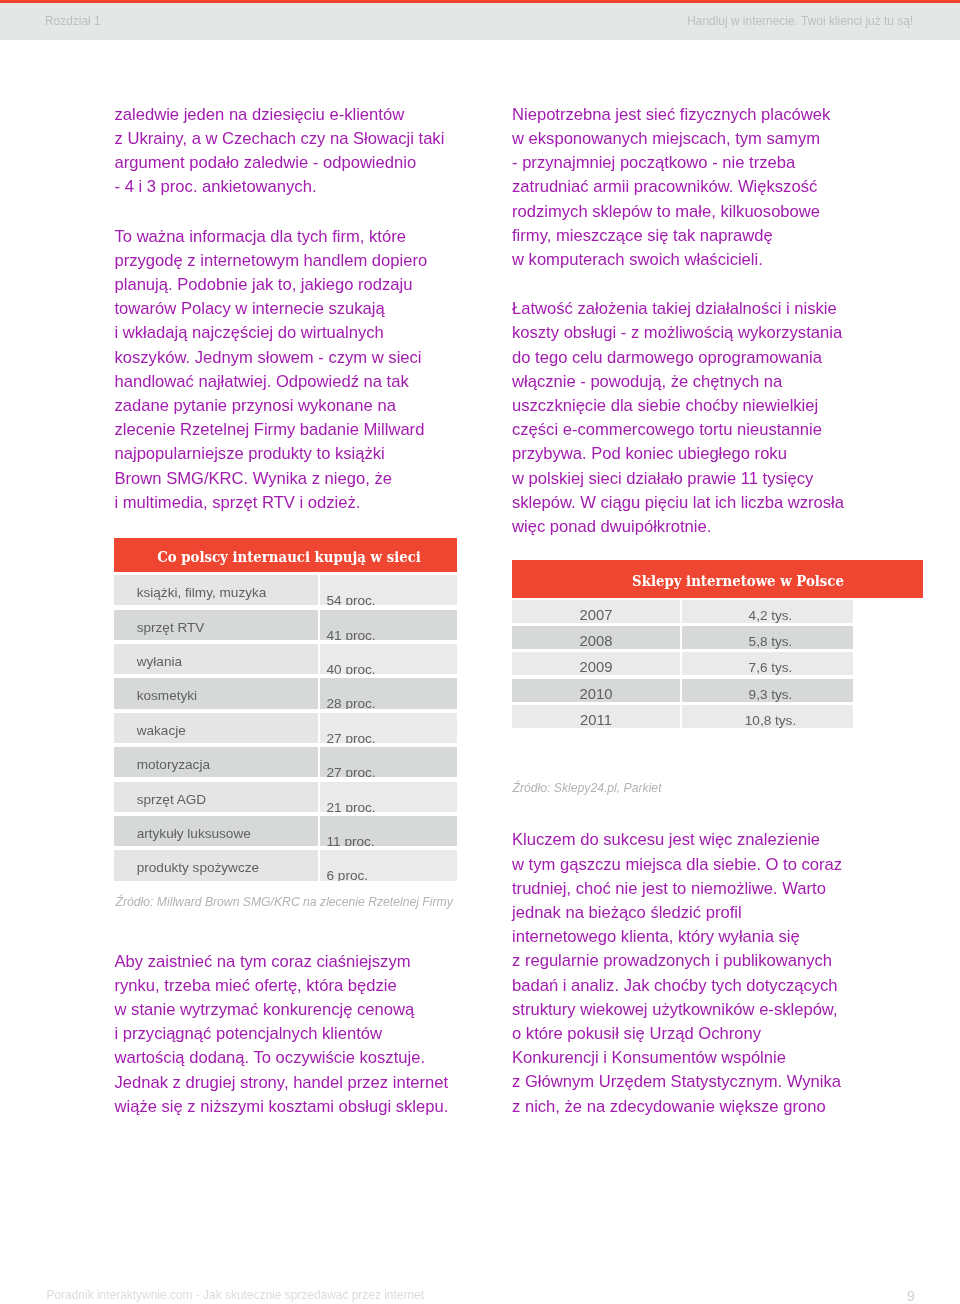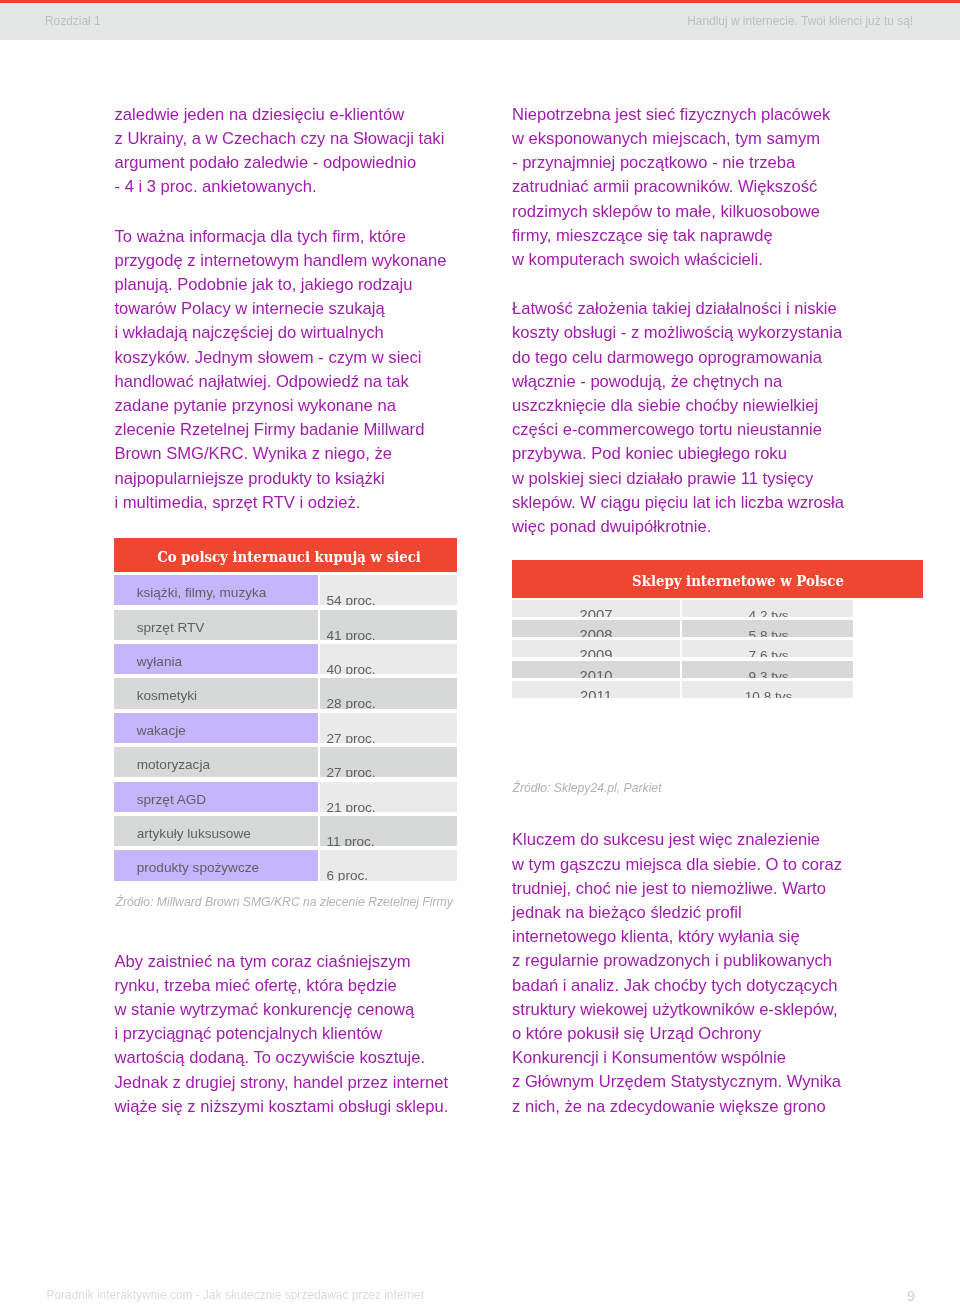--- a/index.html
+++ b/index.html
@@ -67,31 +67,31 @@
   .tbl .src{
     position:absolute; left:0; white-space:nowrap;
     font-style:italic; color:#b2b3b4;
     font-size:12.2px; line-height:14px;
   }
 
   
   #tbl-left{ left:114px; top:538px; width:396px; }
   #tbl-left .thead{ width:343px; height:34.1px; line-height:37.2px; margin-bottom:3.1px; padding-left:7px; box-sizing:border-box; }
   #tbl-left .trow{ width:343px; height:30.3px; margin-bottom:4.1px; }
-  #tbl-left .c1{ left:0; width:204px; background:#c4b5fd; }
+  #tbl-left .c1{ left:0; width:204px; background:#e5e5e5; }
   #tbl-left .c2{ left:206px; width:137px; background:#eaeaea; }
   #tbl-left .trow.alt .c1, #tbl-left .trow.alt .c2{ background:#d7d8d8; }
   #tbl-left .c1 span{ left:22.7px; right:auto; line-height:36.4px; }
   #tbl-left .c2 span{ left:6.5px; right:0; text-align:left; line-height:36.4px;margin-top:8px; }
   #tbl-left .src{ top:356.7px; left:1.5px; }
 
   
   #tbl-right{ left:512px; top:560px; width:341px; }
   #tbl-right .thead{ width:370px; height:37.5px; line-height:41.6px; margin-bottom:2.5px;padding-left:41px; }
-  #tbl-right .trow{ width:341px; height:17px; margin-bottom:3.2px; }
+  #tbl-right .trow{ width:341px; height:23px; margin-bottom:3.2px; }
   #tbl-right .c1{ left:0; width:168px; background:#eaeaea; }
   #tbl-right .c2{ left:170px; width:171px; background:#eaeaea; }
   #tbl-right .trow.alt .c1, #tbl-right .trow.alt .c2{ background:#d7d8d8; }
   #tbl-right .c1 span{ left:0; right:0; text-align:center; line-height:30.4px; font-size:14.8px; }
   #tbl-right .c2 span{ left:6px; right:0; text-align:center; line-height:31.9px; }
   #tbl-right .src{ top:221.3px; left:0.5px;text-align:center; }
 
   
   .ftr-text{
     position:absolute; left:46.5px; top:1288px;
@@ -123,30 +123,30 @@
   <div class="hdr-title">Handluj w internecie. Twoi klienci już tu są!</div>
 
   <div class="tblock" id="lp1">
       <span class="ln">zaledwie jeden na dziesięciu e-klientów</span>
       <span class="ln">z Ukrainy, a w Czechach czy na Słowacji taki</span>
       <span class="ln">argument podało zaledwie - odpowiednio</span>
       <span class="ln">- 4 i 3 proc. ankietowanych.</span>
     </div>
   <div class="tblock" id="lp2">
       <span class="ln">To ważna informacja dla tych firm, które</span>
-      <span class="ln">przygodę z internetowym handlem wykonane</span>
+      <span class="ln">przygodę z internetowym handlem dopiero</span>
       <span class="ln">planują. Podobnie jak to, jakiego rodzaju</span>
       <span class="ln">towarów Polacy w internecie szukają</span>
       <span class="ln">i wkładają najczęściej do wirtualnych</span>
       <span class="ln">koszyków. Jednym słowem - czym w sieci</span>
       <span class="ln">handlować najłatwiej. Odpowiedź na tak</span>
       <span class="ln">zadane pytanie przynosi wykonane na</span>
       <span class="ln">zlecenie Rzetelnej Firmy badanie Millward</span>
+      <span class="ln">najpopularniejsze produkty to książki</span>
       <span class="ln">Brown SMG/KRC. Wynika z niego, że</span>
-      <span class="ln">najpopularniejsze produkty to książki</span>
       <span class="ln">i multimedia, sprzęt RTV i odzież.</span>
     </div>
   <div class="tblock" id="lp3">
       <span class="ln">Aby zaistnieć na tym coraz ciaśniejszym</span>
       <span class="ln">rynku, trzeba mieć ofertę, która będzie</span>
       <span class="ln">w stanie wytrzymać konkurencję cenową</span>
       <span class="ln">i przyciągnąć potencjalnych klientów</span>
       <span class="ln">wartością dodaną. To oczywiście kosztuje.</span>
       <span class="ln">Jednak z drugiej strony, handel przez internet</span>
       <span class="ln">wiąże się z niższymi kosztami obsługi sklepu.</span>

